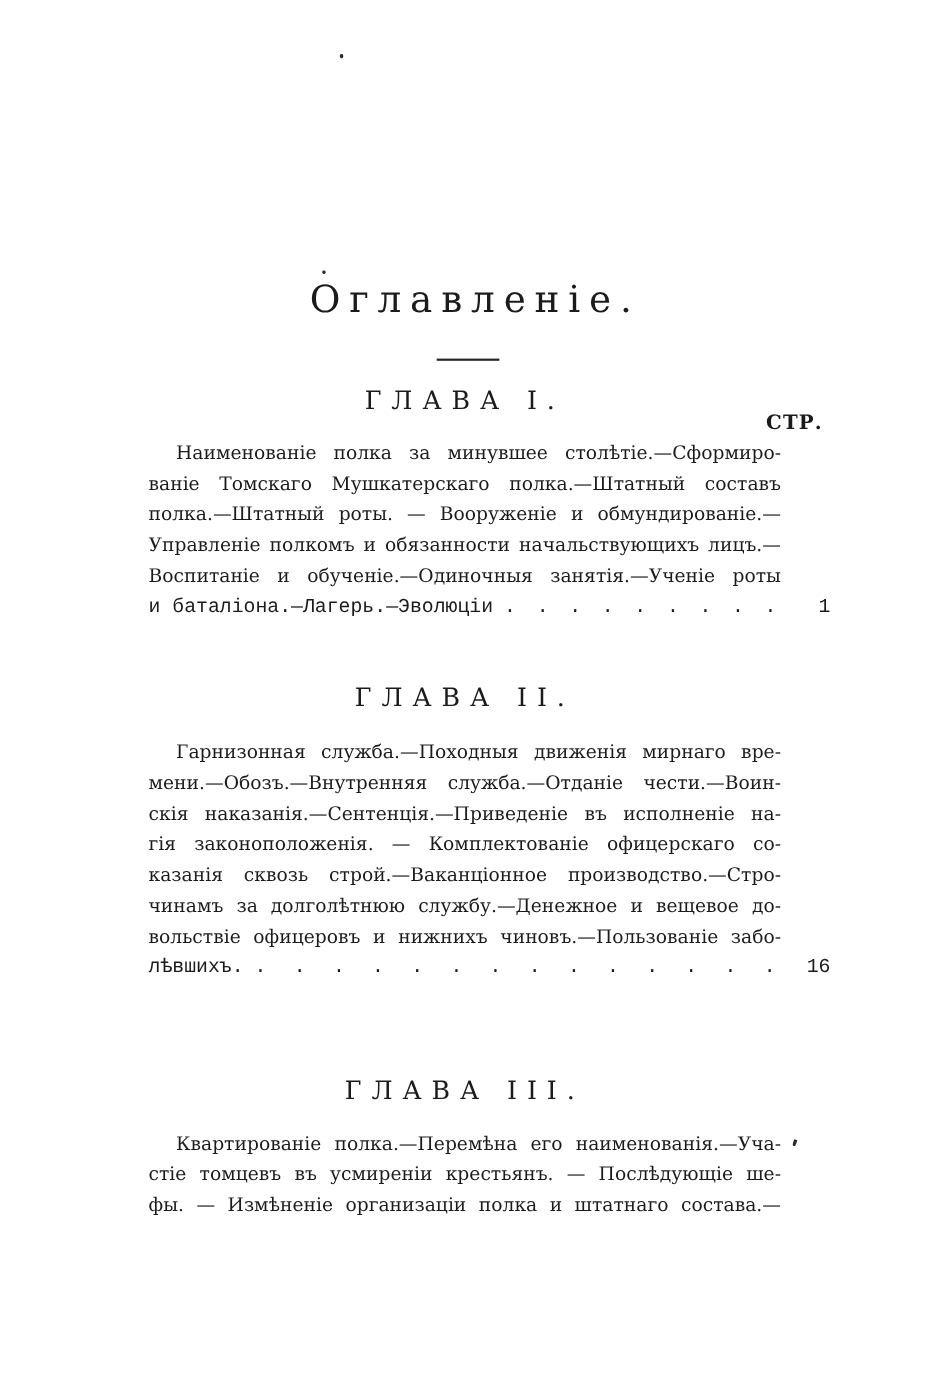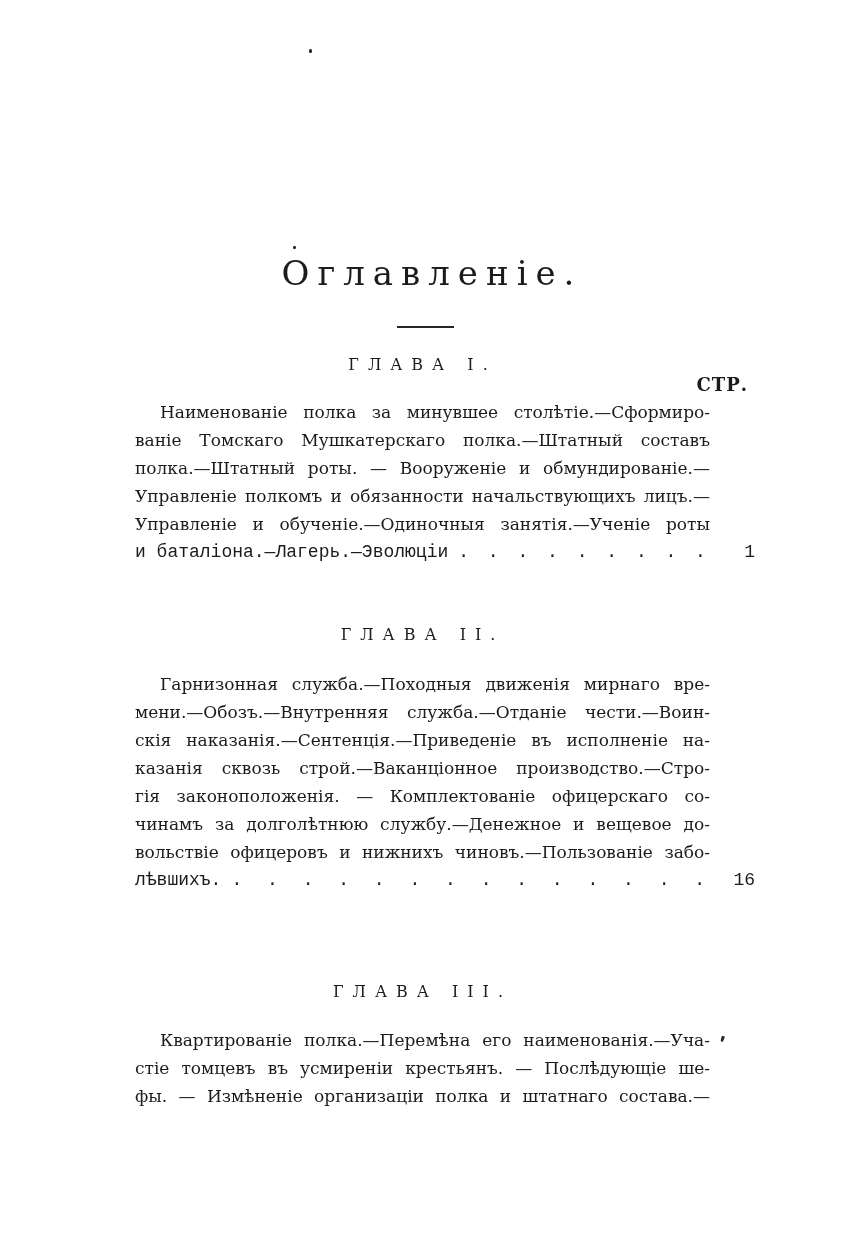--- a/index.html
+++ b/index.html
@@ -20,21 +20,21 @@
     letter-spacing:8px;
     white-space:nowrap;
   }
   .title-rule{
     position:absolute;top:326px;left:397px;
     width:57px;height:2px;background:#262626;
   }
   .chapter-heading{
     position:absolute;left:135px;width:575px;
     text-align:center;
-    font-size:16px;line-height:26px;
+    font-size:23px;line-height:26px;
     letter-spacing:9px;
     white-space:nowrap;
   }
   .heading-1{top:352px;}
   .heading-2{top:622px;}
   .heading-3{top:979px;}
   .column-header{
     position:absolute;top:374px;left:648px;width:100px;
     text-align:right;
     font-size:18px;font-weight:bold;letter-spacing:1px;
@@ -86,36 +86,36 @@
   <div class="title-rule"></div>
 
   <div class="chapter-heading heading-1">ГЛАВА I.</div>
   <div class="column-header">СТР.</div>
 
   <div class="para para-1">
     <div class="pline indent">Наименованіе полка за минувшее столѣтіе.—Сформиро-</div>
     <div class="pline">ваніе Томскаго Мушкатерскаго полка.—Штатный составъ</div>
     <div class="pline">полка.—Штатный роты. — Вооруженіе и обмундированіе.—</div>
     <div class="pline">Управленіе полкомъ и обязанности начальствующихъ лицъ.—</div>
-    <div class="pline">Управленіе и обученіе.—Одиночныя занятія.—Ученіе роты</div>
+    <div class="pline">Воспитаніе и обученіе.—Одиночныя занятія.—Ученіе роты</div>
     <div class="last-line">
       <span class="entry-text">и баталіона.—Лагерь.—Эволюціи</span>
       <span class="leader-dots dots-ch1">. . . . . . . . . . . .</span>
       <span class="page-number">1</span>
     </div>
   </div>
 
   <div class="chapter-heading heading-2">ГЛАВА II.</div>
 
   <div class="para para-2">
     <div class="pline indent">Гарнизонная служба.—Походныя движенія мирнаго вре-</div>
     <div class="pline">мени.—Обозъ.—Внутренняя служба.—Отданіе чести.—Воин-</div>
     <div class="pline">скія наказанія.—Сентенція.—Приведеніе въ исполненіе на-</div>
+    <div class="pline">гія законоположенія. — Комплектованіе офицерскаго со-</div>
     <div class="pline">казанія сквозь строй.—Ваканціонное производство.—Стро-</div>
-    <div class="pline">гія законоположенія. — Комплектованіе офицерскаго со-</div>
     <div class="pline">чинамъ за долголѣтнюю службу.—Денежное и вещевое до-</div>
     <div class="pline">вольствіе офицеровъ и нижнихъ чиновъ.—Пользованіе забо-</div>
     <div class="last-line">
       <span class="entry-text">лѣвшихъ.</span>
       <span class="leader-dots dots-ch2">. . . . . . . . . . . . . . . . . . . . .</span>
       <span class="page-number">16</span>
     </div>
   </div>
 
   <div class="chapter-heading heading-3">ГЛАВА III.</div>

